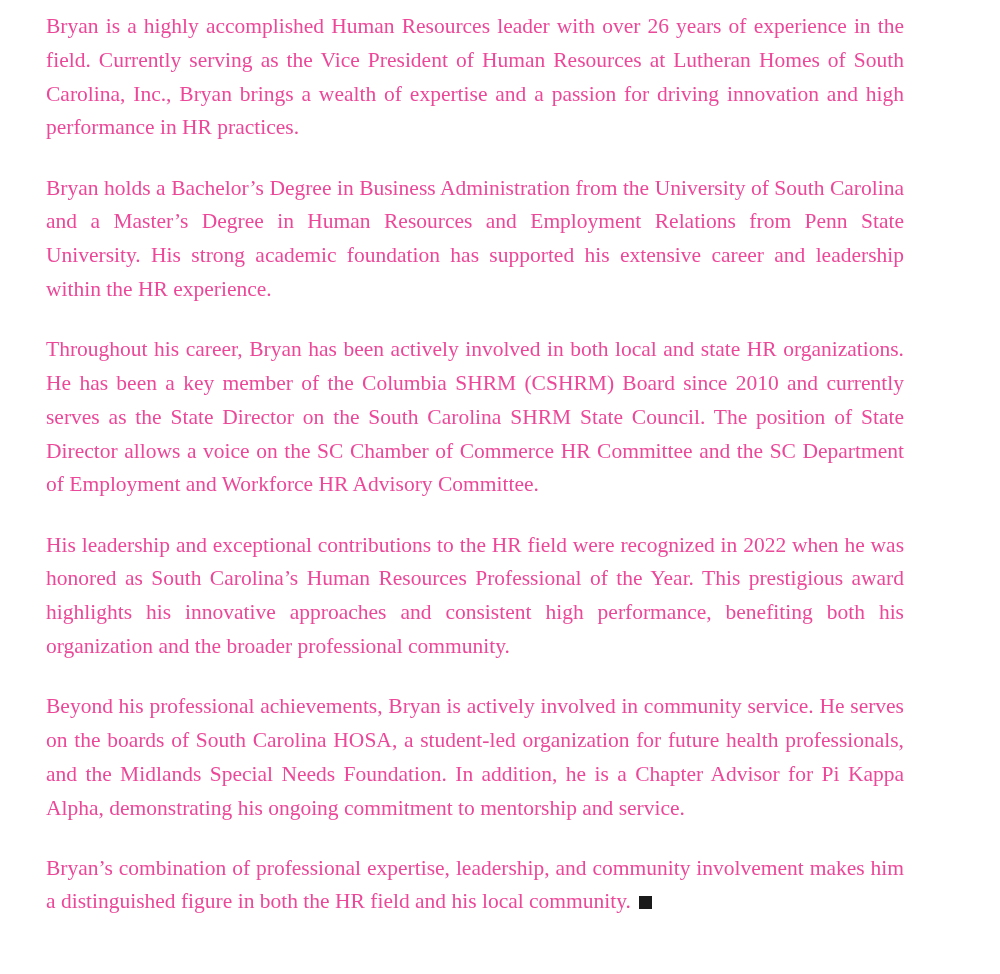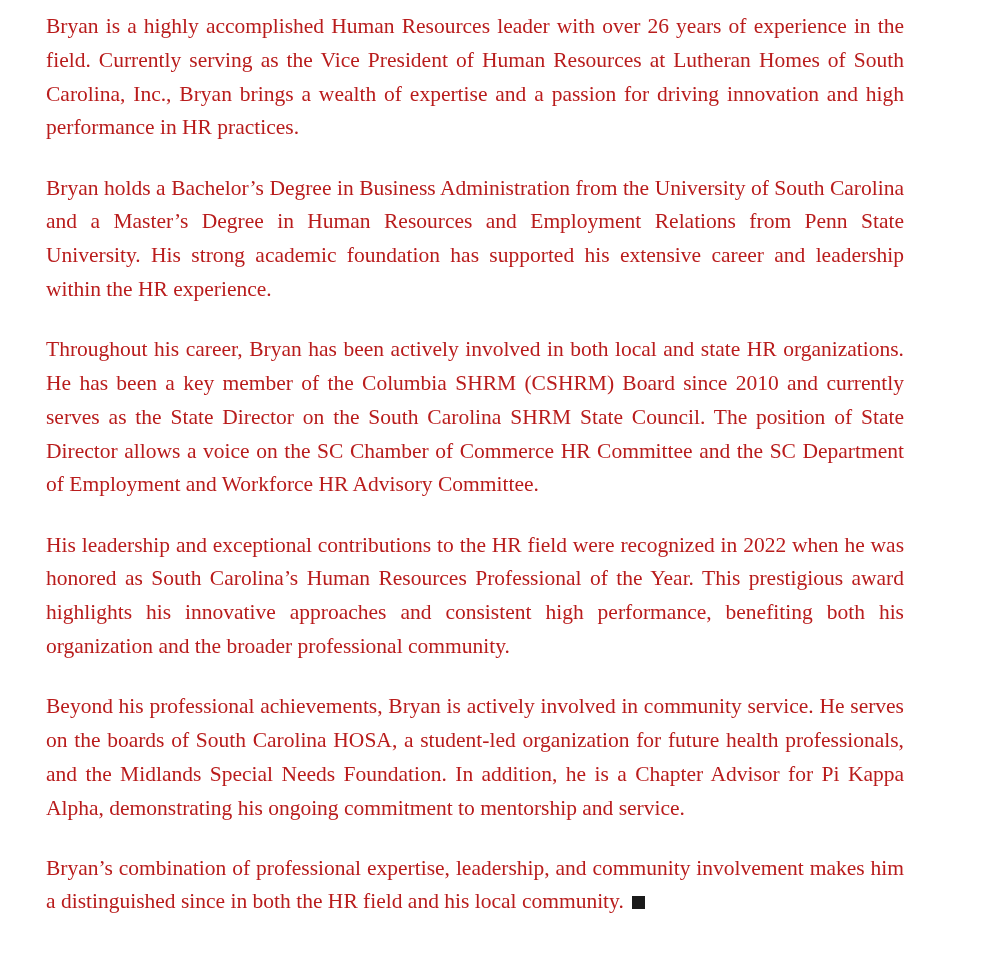--- a/index.html
+++ b/index.html
@@ -14,21 +14,21 @@
     position: relative;
   }
   .article {
     position: absolute;
     left: 46px;
     top: 10px;
     width: 858px;
     font-family: "Liberation Serif", "DejaVu Serif", serif;
     font-size: 21.5px;
     line-height: 33.8px;
-    color: #b91c1c;
+    color: #ec4899;
     text-align: justify;
     hyphens: manual;
   }
   .article p {
     margin: 0 0 26.4px 0;
   }
   .end-mark {
     display: inline-block;
     width: 13px;
     height: 13px;
@@ -39,14 +39,14 @@
 </style>
 </head>
 <body>
 
 <div class="article">
   <p>Bryan is a highly accomplished Human Resources leader with over 26 years of experience in the field. Currently serving as the Vice President of Human Resources at Lutheran Homes of South Carolina, Inc., Bryan brings a wealth of expertise and a passion for driving innovation and high performance in HR practices.</p>
   <p>Bryan holds a Bachelor’s Degree in Business Administration from the University of South Carolina and a Master’s Degree in Human Resources and Employment Relations from Penn State University. His strong academic foundation has supported his extensive career and leadership within the HR experience.</p>
   <p>Throughout his career, Bryan has been actively involved in both local and state HR organizations. He has been a key member of the Columbia SHRM (CSHRM) Board since 2010 and currently serves as the State Director on the South Carolina SHRM State Council. The position of State Director allows a voice on the SC Chamber of Commerce HR Committee and the SC Department of Employment and Workforce HR Advisory Committee.</p>
   <p>His leadership and exceptional contributions to the HR field were recognized in 2022 when he was honored as South Carolina’s Human Resources Professional of the Year. This prestigious award highlights his innovative approaches and consistent high performance, benefiting both his organization and the broader professional community.</p>
   <p>Beyond his professional achievements, Bryan is actively involved in community service. He serves on the boards of South Carolina HOSA, a student-led organization for future health professionals, and the Midlands Special Needs Foundation. In addition, he is a Chapter Advisor for Pi Kappa Alpha, demonstrating his ongoing commitment to mentorship and service.</p>
-  <p><span>Bryan’s combination of professional expertise, leadership, and community involvement makes him a distinguished since in both the HR field and his local community.</span><span class="end-mark"></span></p>
+  <p><span>Bryan’s combination of professional expertise, leadership, and community involvement makes him a distinguished figure in both the HR field and his local community.</span><span class="end-mark"></span></p>
 </div>
 
 </body></html>

